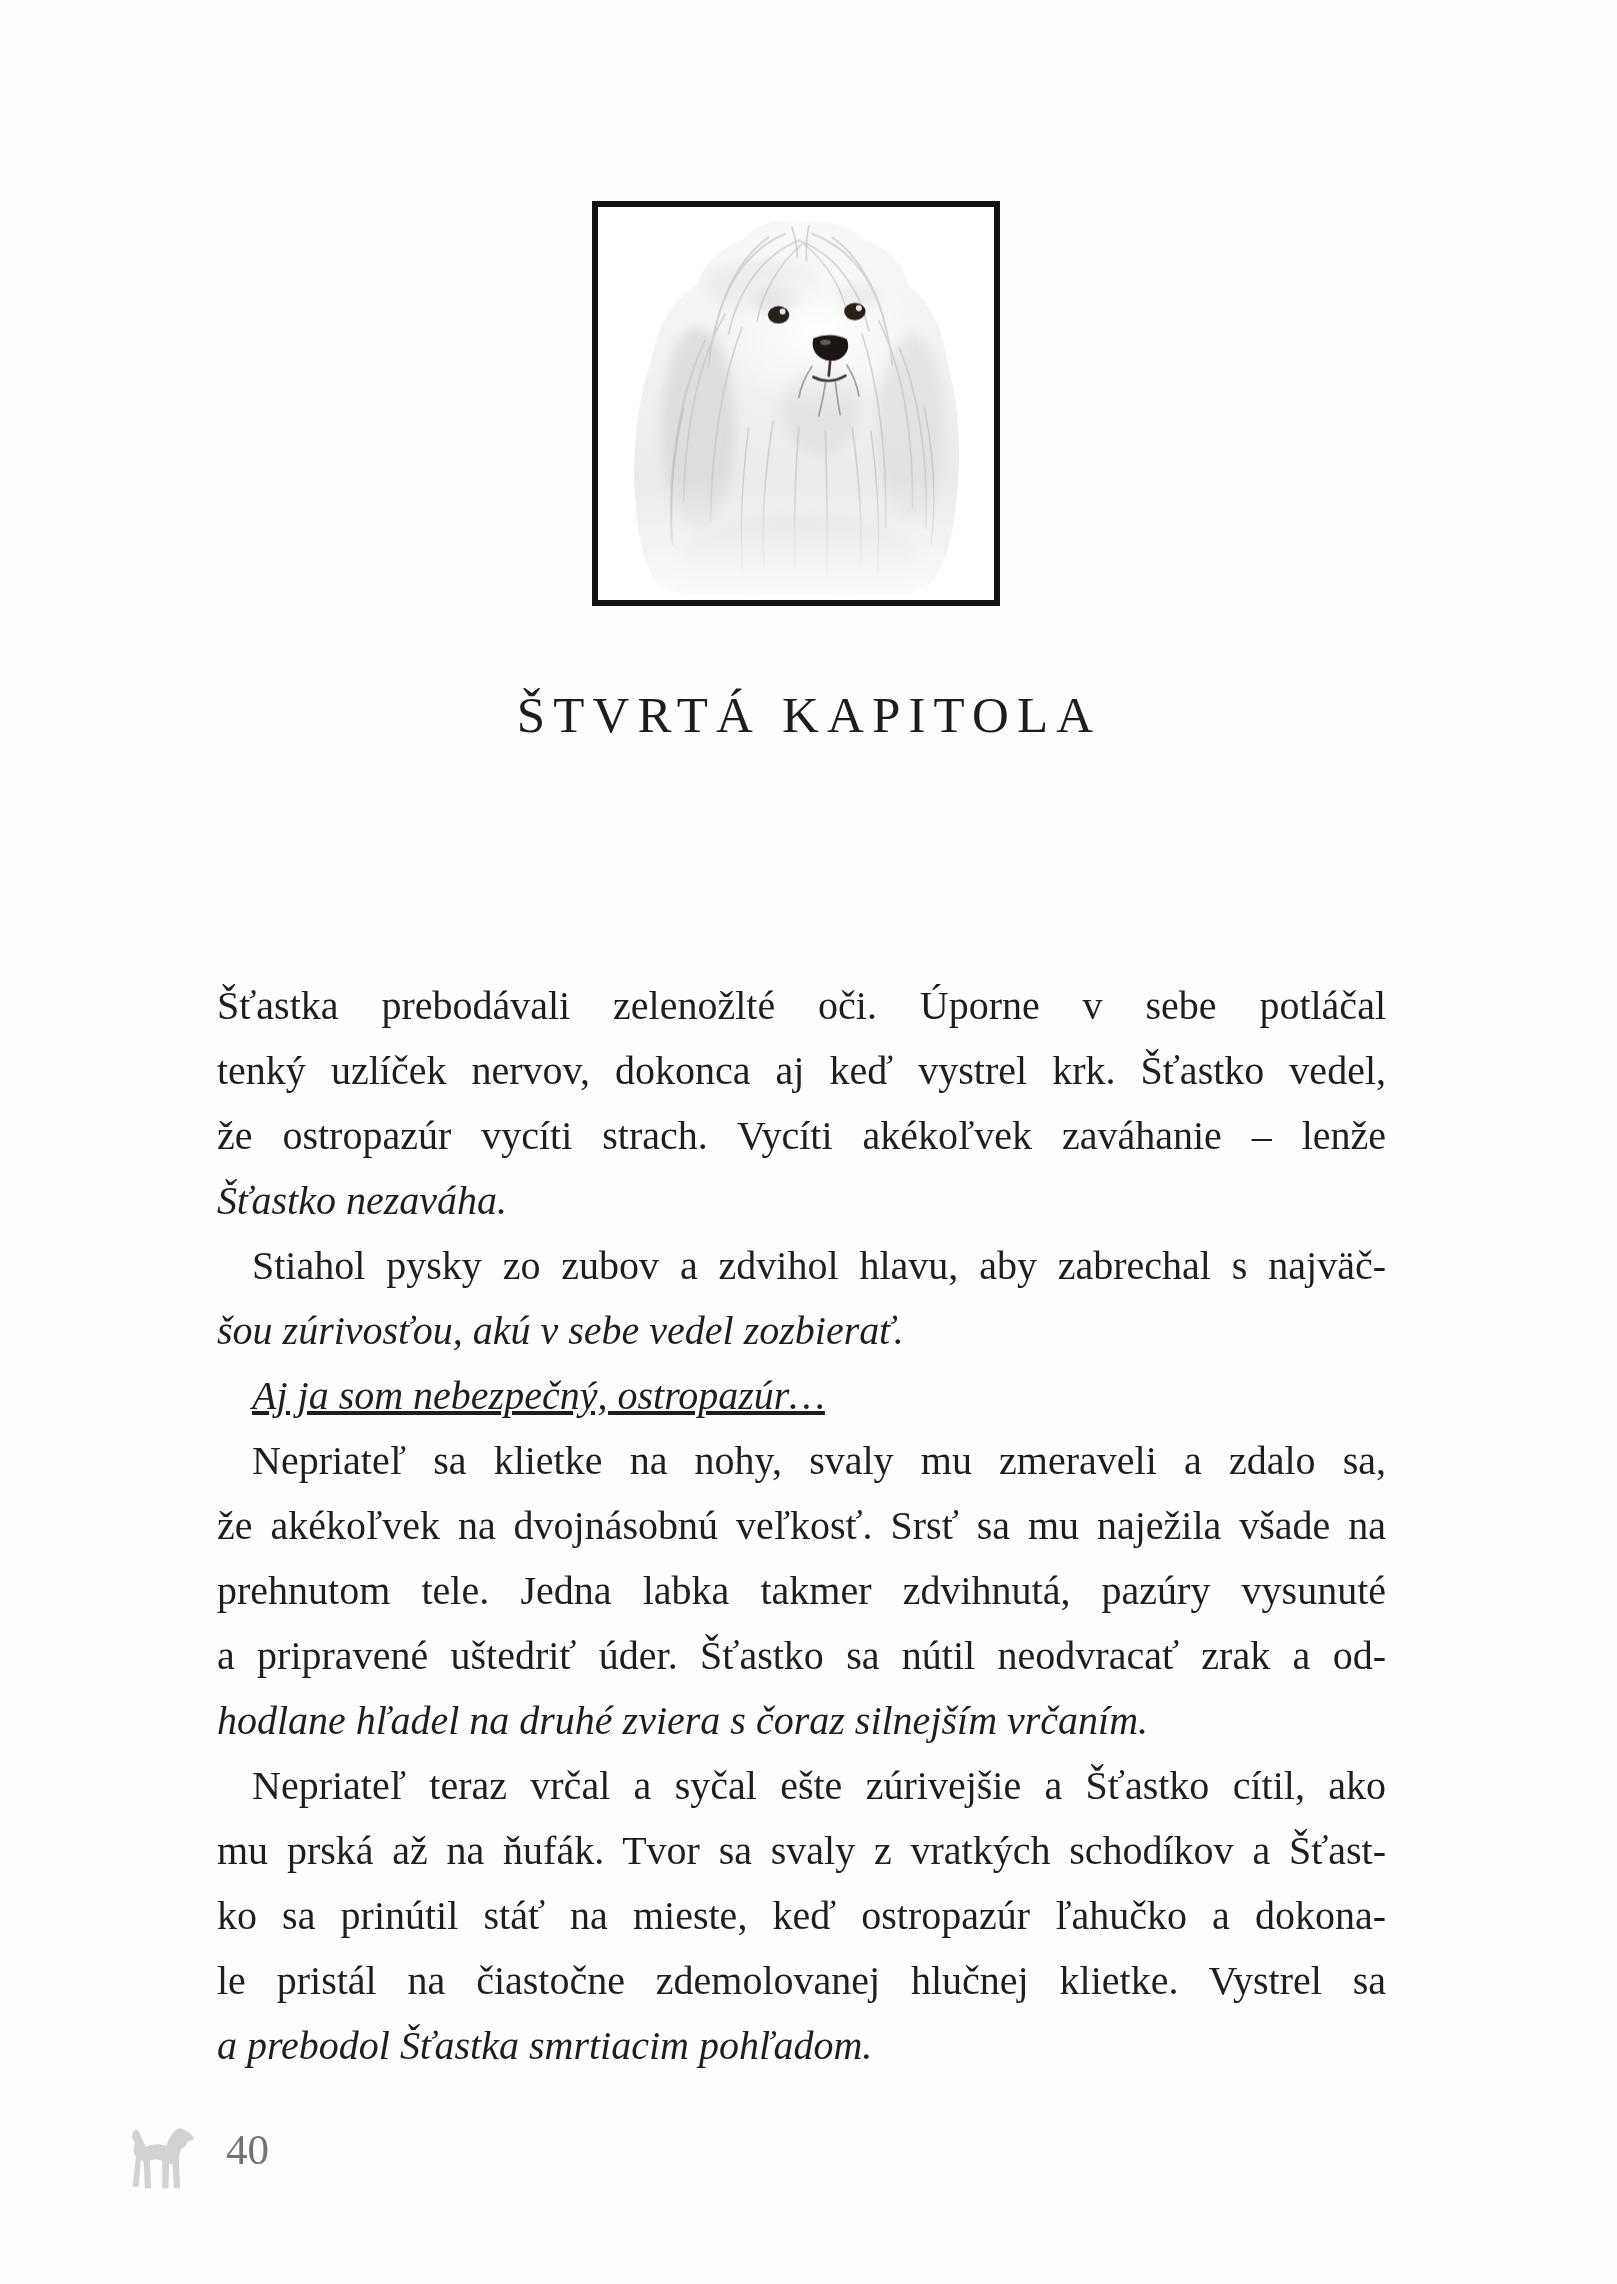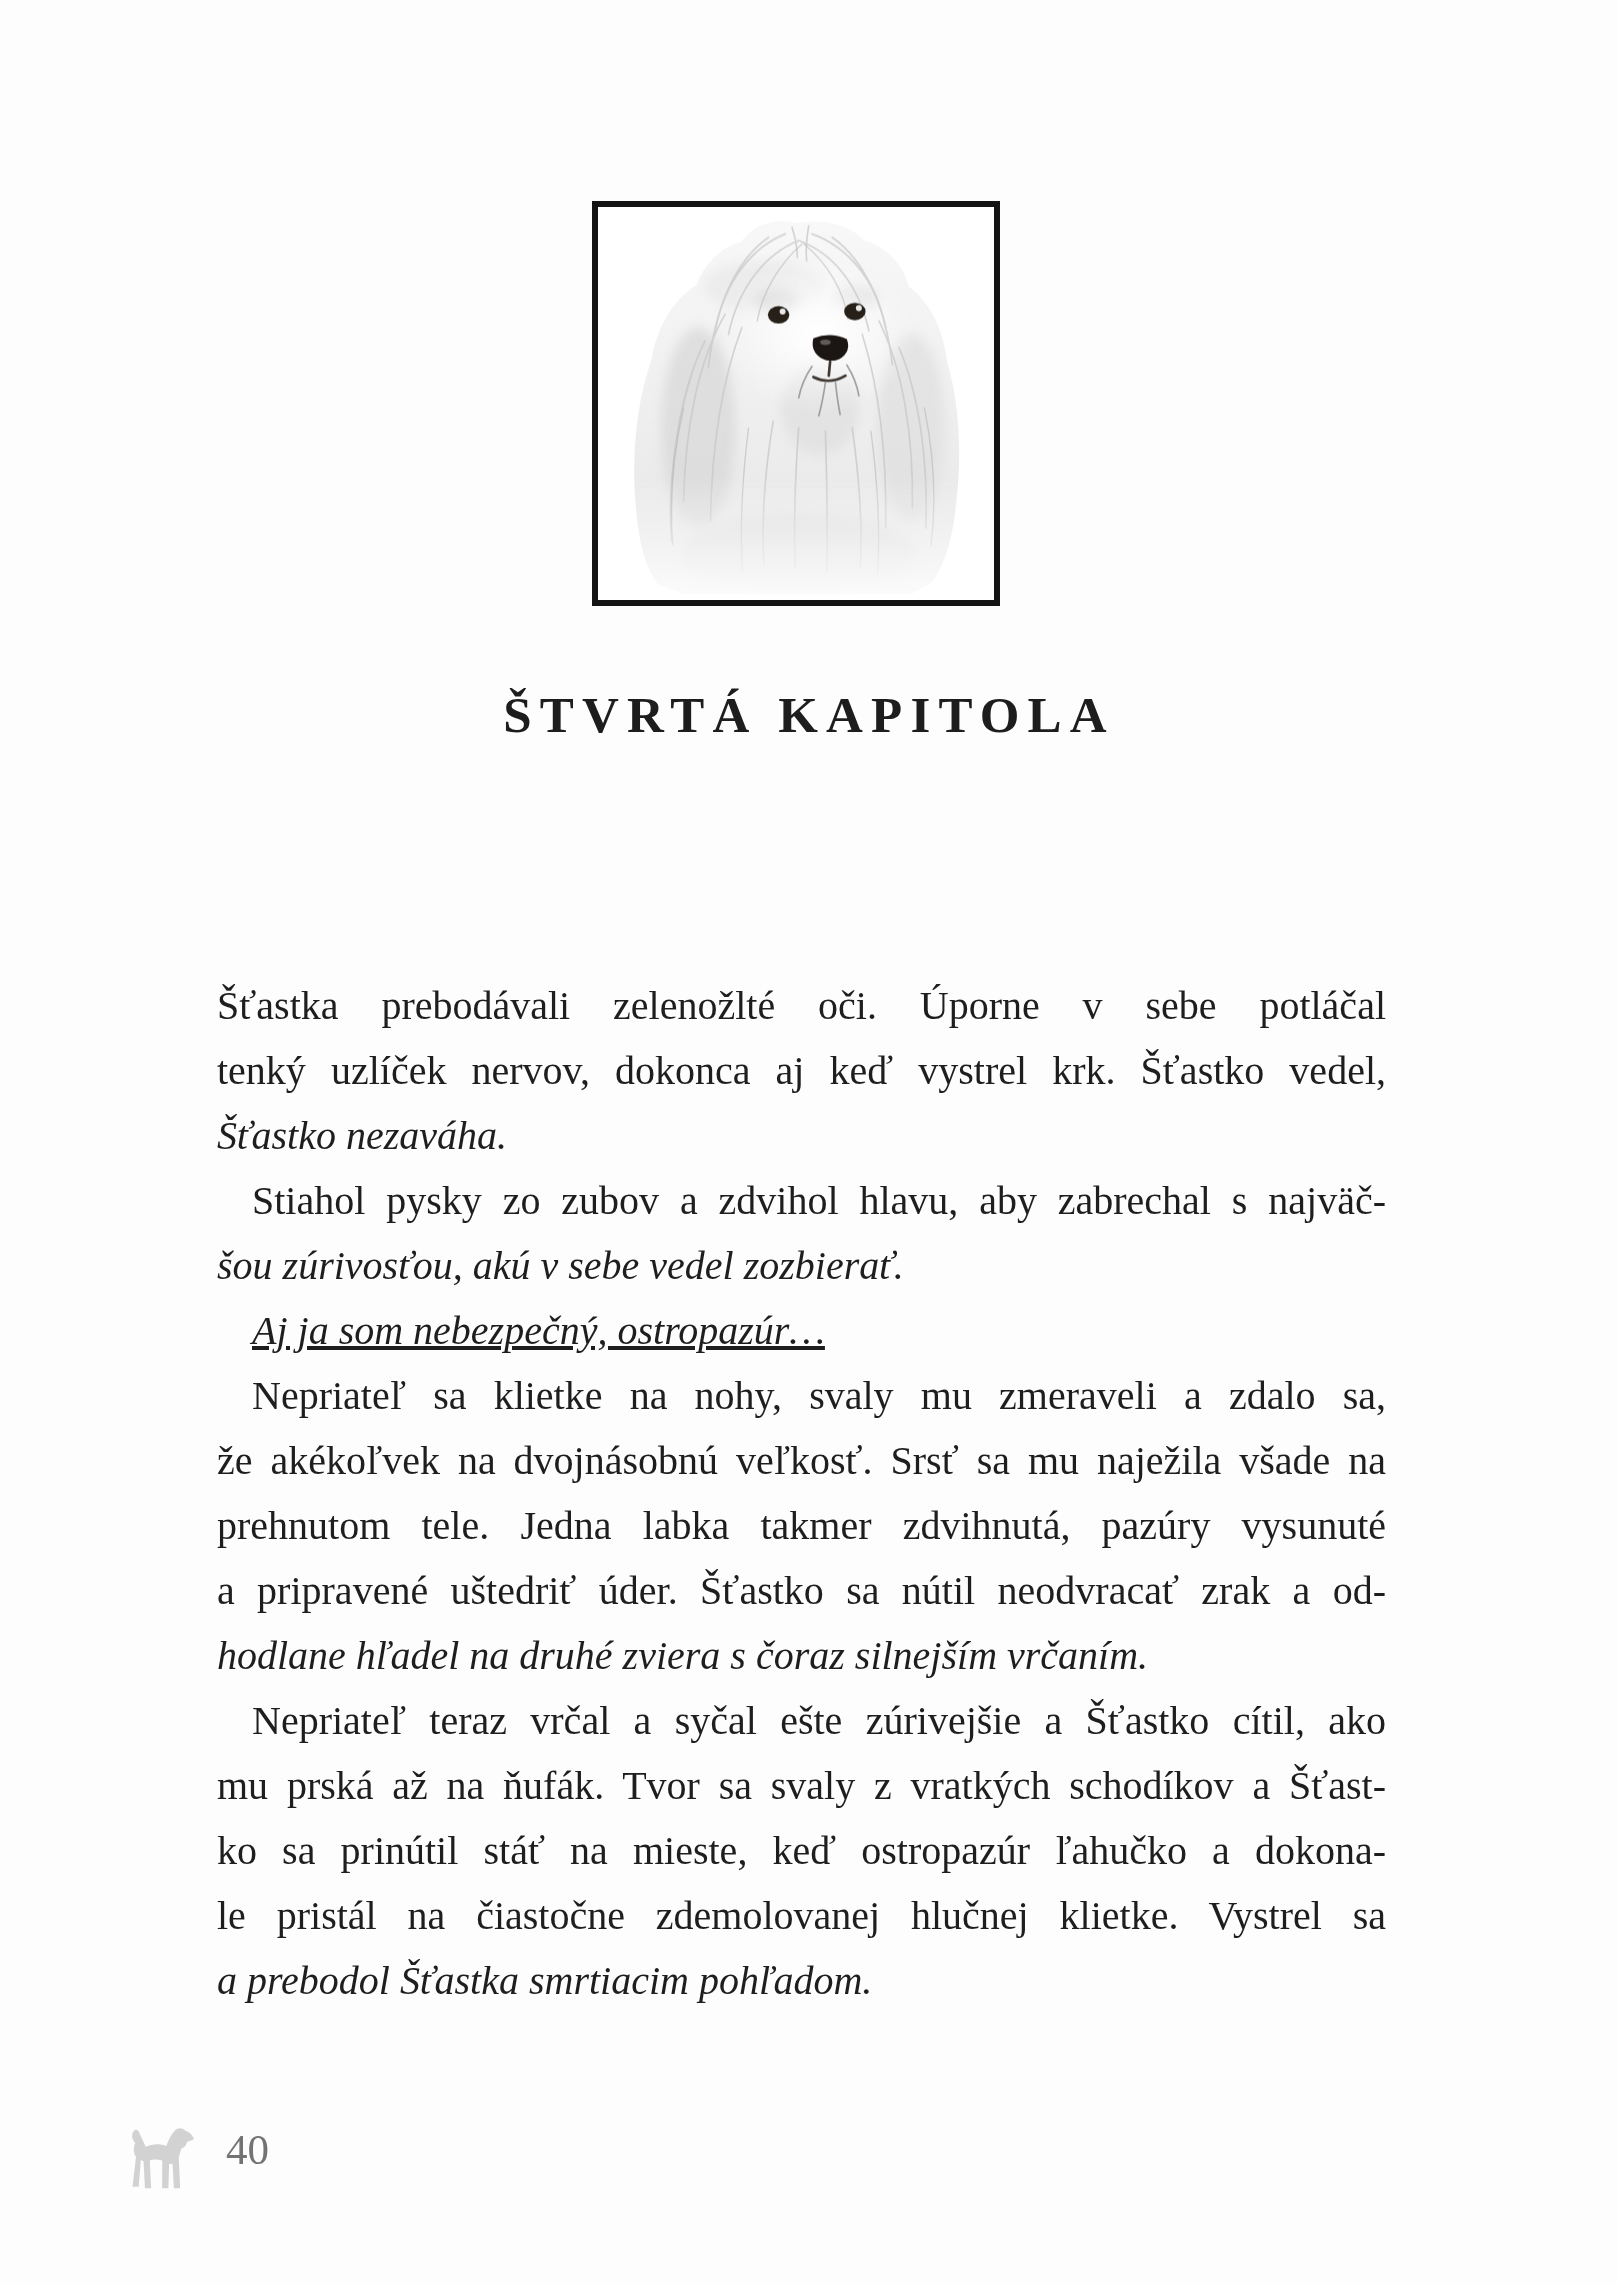--- a/index.html
+++ b/index.html
@@ -24,21 +24,21 @@
   }
   .illustration-frame svg{display:block;width:100%;height:100%;}
 
   
   .chapter-title{
     position:absolute;
     left:0;right:0;
     top:690px;
     margin:0;
     font-size:51px;
-    font-weight:700;
+    font-weight:400;
     line-height:1;
     letter-spacing:0.16em;
     text-align:center;
     color:#1d1d1d;
     white-space:nowrap;
   }
 
   
   .body-text{
     position:absolute;
@@ -174,20 +174,21 @@
 
       <rect x="0" y="400" width="592" height="187" fill="url(#fadeBottom)"></rect>
     </svg>
   </figure>
 
   <h1 class="chapter-title">ŠTVRTÁ KAPITOLA</h1>
 
   <main class="body-text">
       <div class="line">Šťastka prebodávali zelenožlté oči. Úporne v sebe potláčal</div>
       <div class="line">tenký uzlíček nervov, dokonca aj keď vystrel krk. Šťastko vedel,</div>
+      <div class="line">že ostropazúr vycíti strach. Vycíti akékoľvek zaváhanie – lenže</div>
       <div class="line last">Šťastko nezaváha.</div>
       <div class="line indent">Stiahol pysky zo zubov a zdvihol hlavu, aby zabrechal s najväč-</div>
       <div class="line last">šou zúrivosťou, akú v sebe vedel zozbierať.</div>
       <div class="line italic indent last">Aj ja som nebezpečný, ostropazúr…</div>
       <div class="line indent">Nepriateľ sa klietke na nohy, svaly mu zmeraveli a zdalo sa,</div>
       <div class="line">že akékoľvek na dvojnásobnú veľkosť. Srsť sa mu naježila všade na</div>
       <div class="line">prehnutom tele. Jedna labka takmer zdvihnutá, pazúry vysunuté</div>
       <div class="line">a pripravené uštedriť úder. Šťastko sa nútil neodvracať zrak a od-</div>
       <div class="line last">hodlane hľadel na druhé zviera s čoraz silnejším vrčaním.</div>
       <div class="line indent">Nepriateľ teraz vrčal a syčal ešte zúrivejšie a Šťastko cítil, ako</div>

